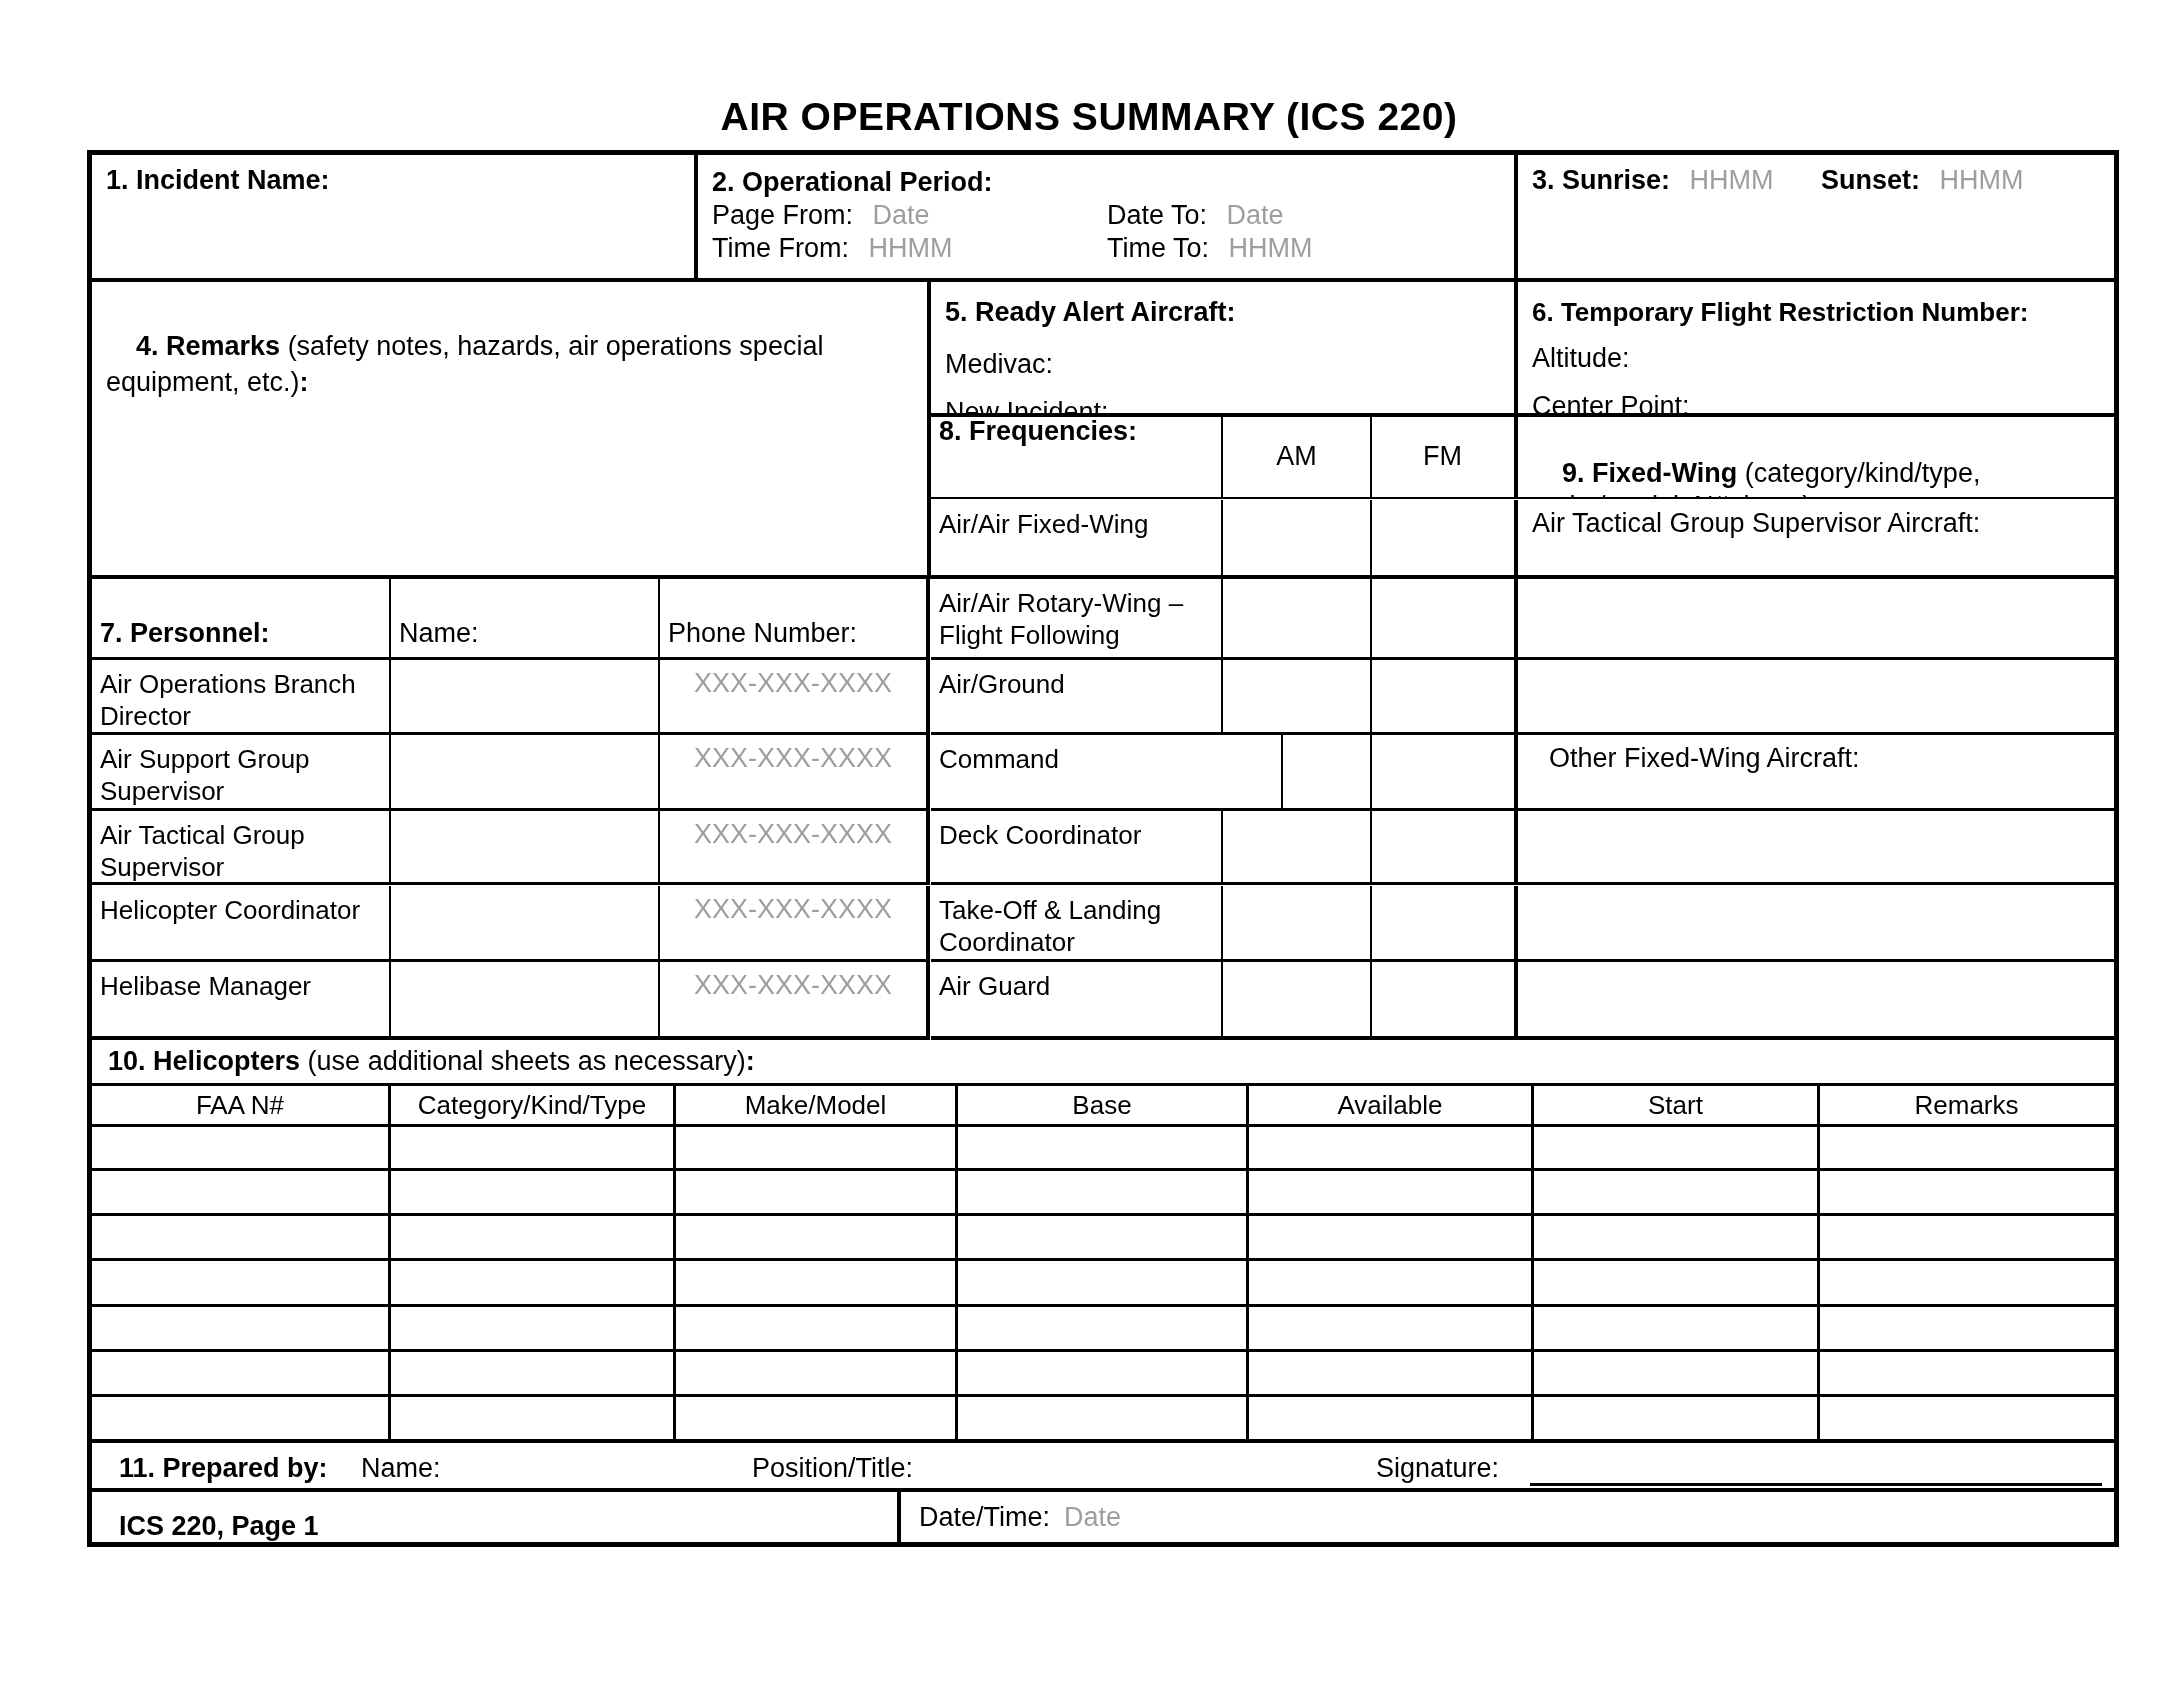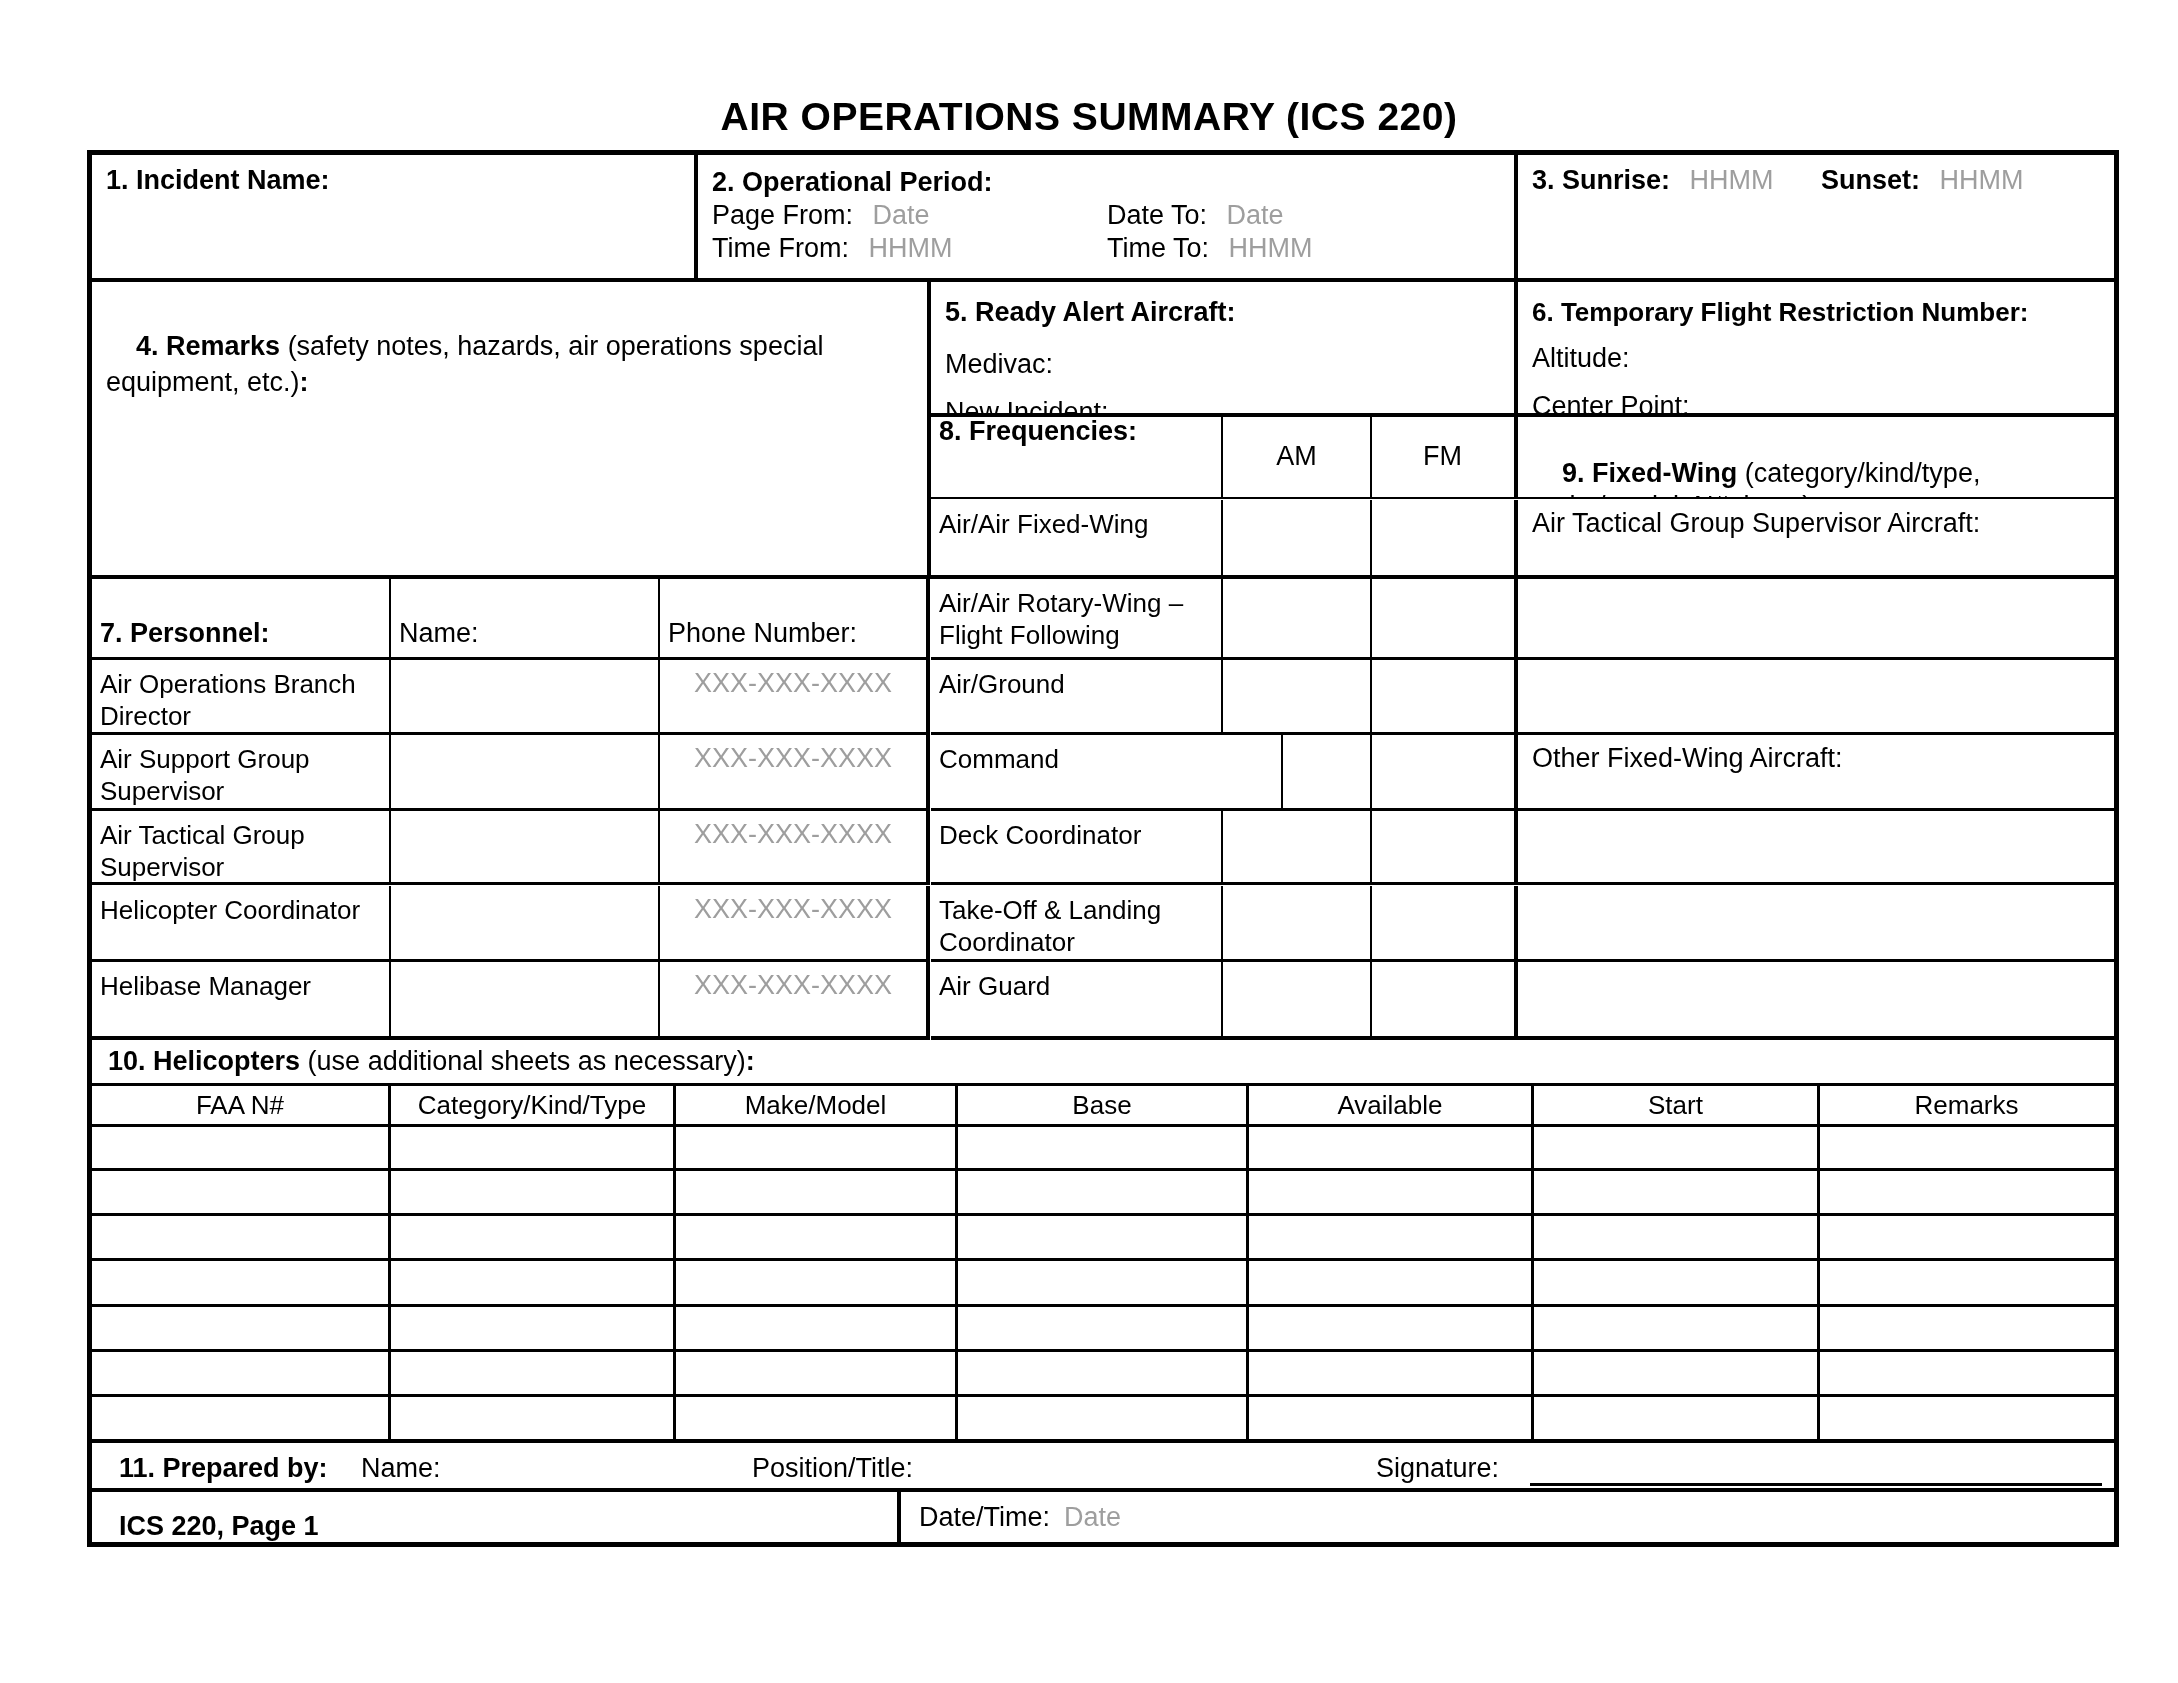--- a/index.html
+++ b/index.html
@@ -118,21 +118,21 @@
   <div class="c br2 bb3" style="top:505px;left:1131px;width:149px;height:75px"></div>
   <div class="c br4 bb3" style="top:505px;left:1279px;width:147px;height:75px"></div>
   <div class="c bb3" style="top:505px;left:1426px;width:596px;height:75px"></div>
 
   <div class="c br2 bb3 cell-lbl" style="top:580px;left:0;width:299px;height:76px">Air Support Group Supervisor</div>
   <div class="c br2 bb3" style="top:580px;left:299px;width:269px;height:76px"></div>
   <div class="c br4 bb3 phone ph" style="top:580px;left:568px;width:270px;height:76px">XXX-XXX-XXXX</div>
   <div class="c br2 bb3 cell-lbl" style="top:580px;left:839px;width:352px;height:76px">Command</div>
   <div class="c br2 bb3" style="top:580px;left:1131px;width:149px;height:76px"></div>
   <div class="c br4 bb3" style="top:580px;left:1279px;width:147px;height:76px"></div>
-  <div class="c bb3" style="top:580px;left:1426px;width:596px;height:76px;padding:8px 14px">Other Fixed-Wing Aircraft:</div>
+  <div class="c bb3" style="top:580px;left:1426px;width:596px;height:76px;padding:8px 31px">Other Fixed-Wing Aircraft:</div>
 
   <div class="c br2 bb3 cell-lbl" style="top:656px;left:0;width:299px;height:74px">Air Tactical Group Supervisor</div>
   <div class="c br2 bb3" style="top:656px;left:299px;width:269px;height:74px"></div>
   <div class="c br4 bb3 phone ph" style="top:656px;left:568px;width:270px;height:74px">XXX-XXX-XXXX</div>
   <div class="c br2 bb3 cell-lbl" style="top:656px;left:839px;width:292px;height:74px">Deck Coordinator</div>
   <div class="c br2 bb3" style="top:656px;left:1131px;width:149px;height:74px"></div>
   <div class="c br4 bb3" style="top:656px;left:1279px;width:147px;height:74px"></div>
   <div class="c bb3" style="top:656px;left:1426px;width:596px;height:74px"></div>
 
   <div class="c br2 bb3 cell-lbl" style="top:731px;left:0;width:299px;height:76px">Helicopter Coordinator</div>

